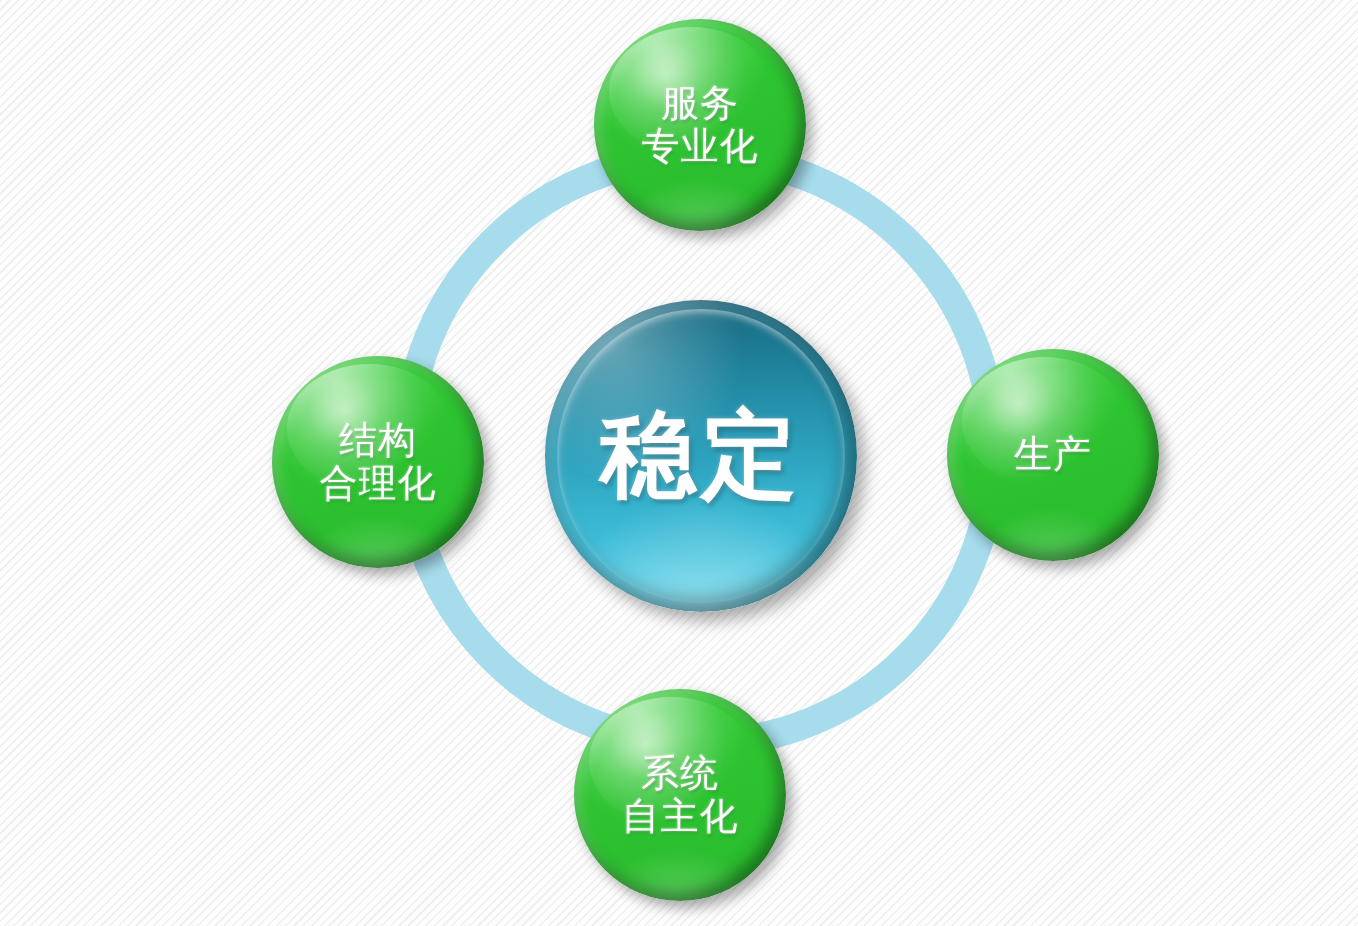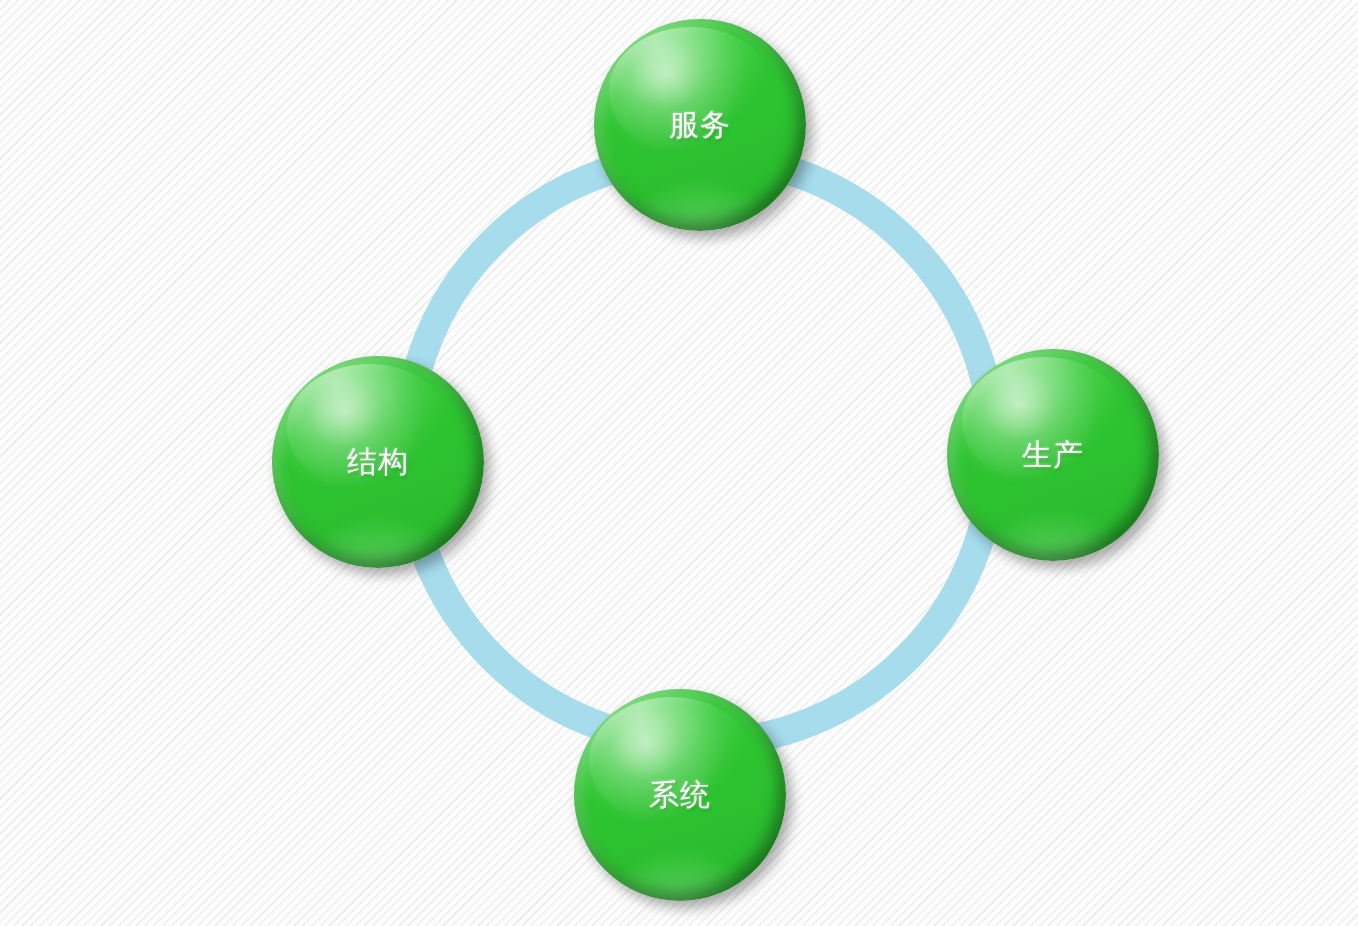--- a/index.html
+++ b/index.html
@@ -125,21 +125,21 @@
   }
 
   .node-line {
     display: block;
     line-height: 1.14;
     position: relative;
     z-index: 3;
   }
 
   .green .node-line {
-    font-size: 30px;
+    font-size: 38px;
     letter-spacing: 1px;
     text-shadow:
       0 0 3px rgba(255,255,255,0.55),
       1px 2px 3px rgba(0,0,0,0.22);
   }
 
   #node-center .node-line {
     font-size: 96px;
     font-weight: 700;
     letter-spacing: 5px;
@@ -157,28 +157,34 @@
 </style>
 </head>
 <body>
 
 <div id="stage">
 
   <div class="ring" id="ring-main"></div>
 
   <div class="node green" id="node-top">
     <span class="node-line">服务</span>
+    <span class="node-line">专业化</span>
   </div>
 
   <div class="node green" id="node-right">
     <span class="node-line">生产</span>
   </div>
 
   <div class="node green" id="node-bottom">
     <span class="node-line">系统</span>
+    <span class="node-line">自主化</span>
   </div>
 
   <div class="node green" id="node-left">
     <span class="node-line">结构</span>
+    <span class="node-line">合理化</span>
   </div>
 
+  <div class="node" id="node-center">
+    <span class="node-line">稳定</span>
+  </div>
 
 </div>
 
 </body></html>

